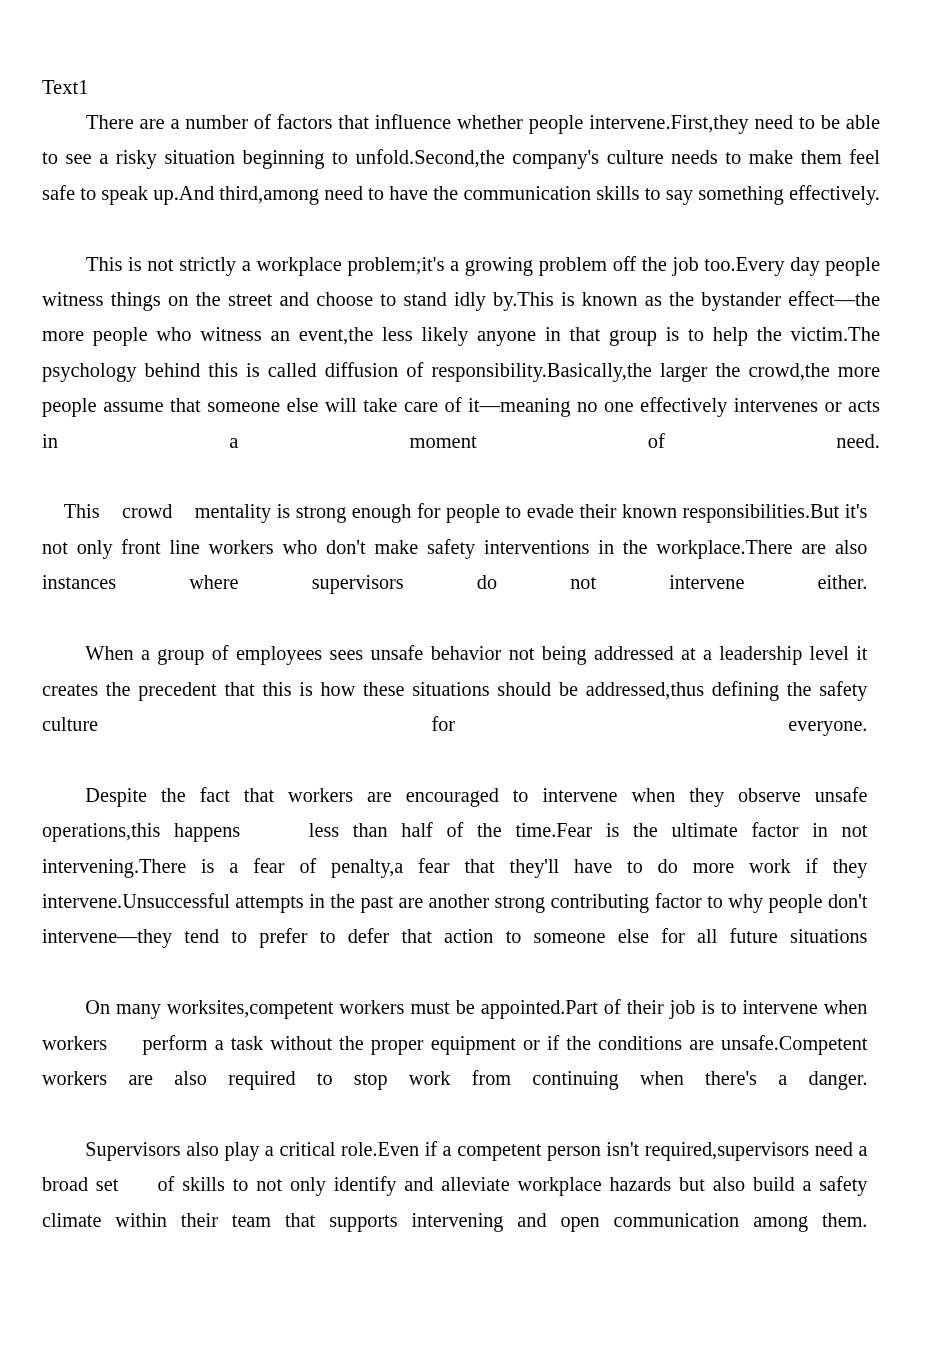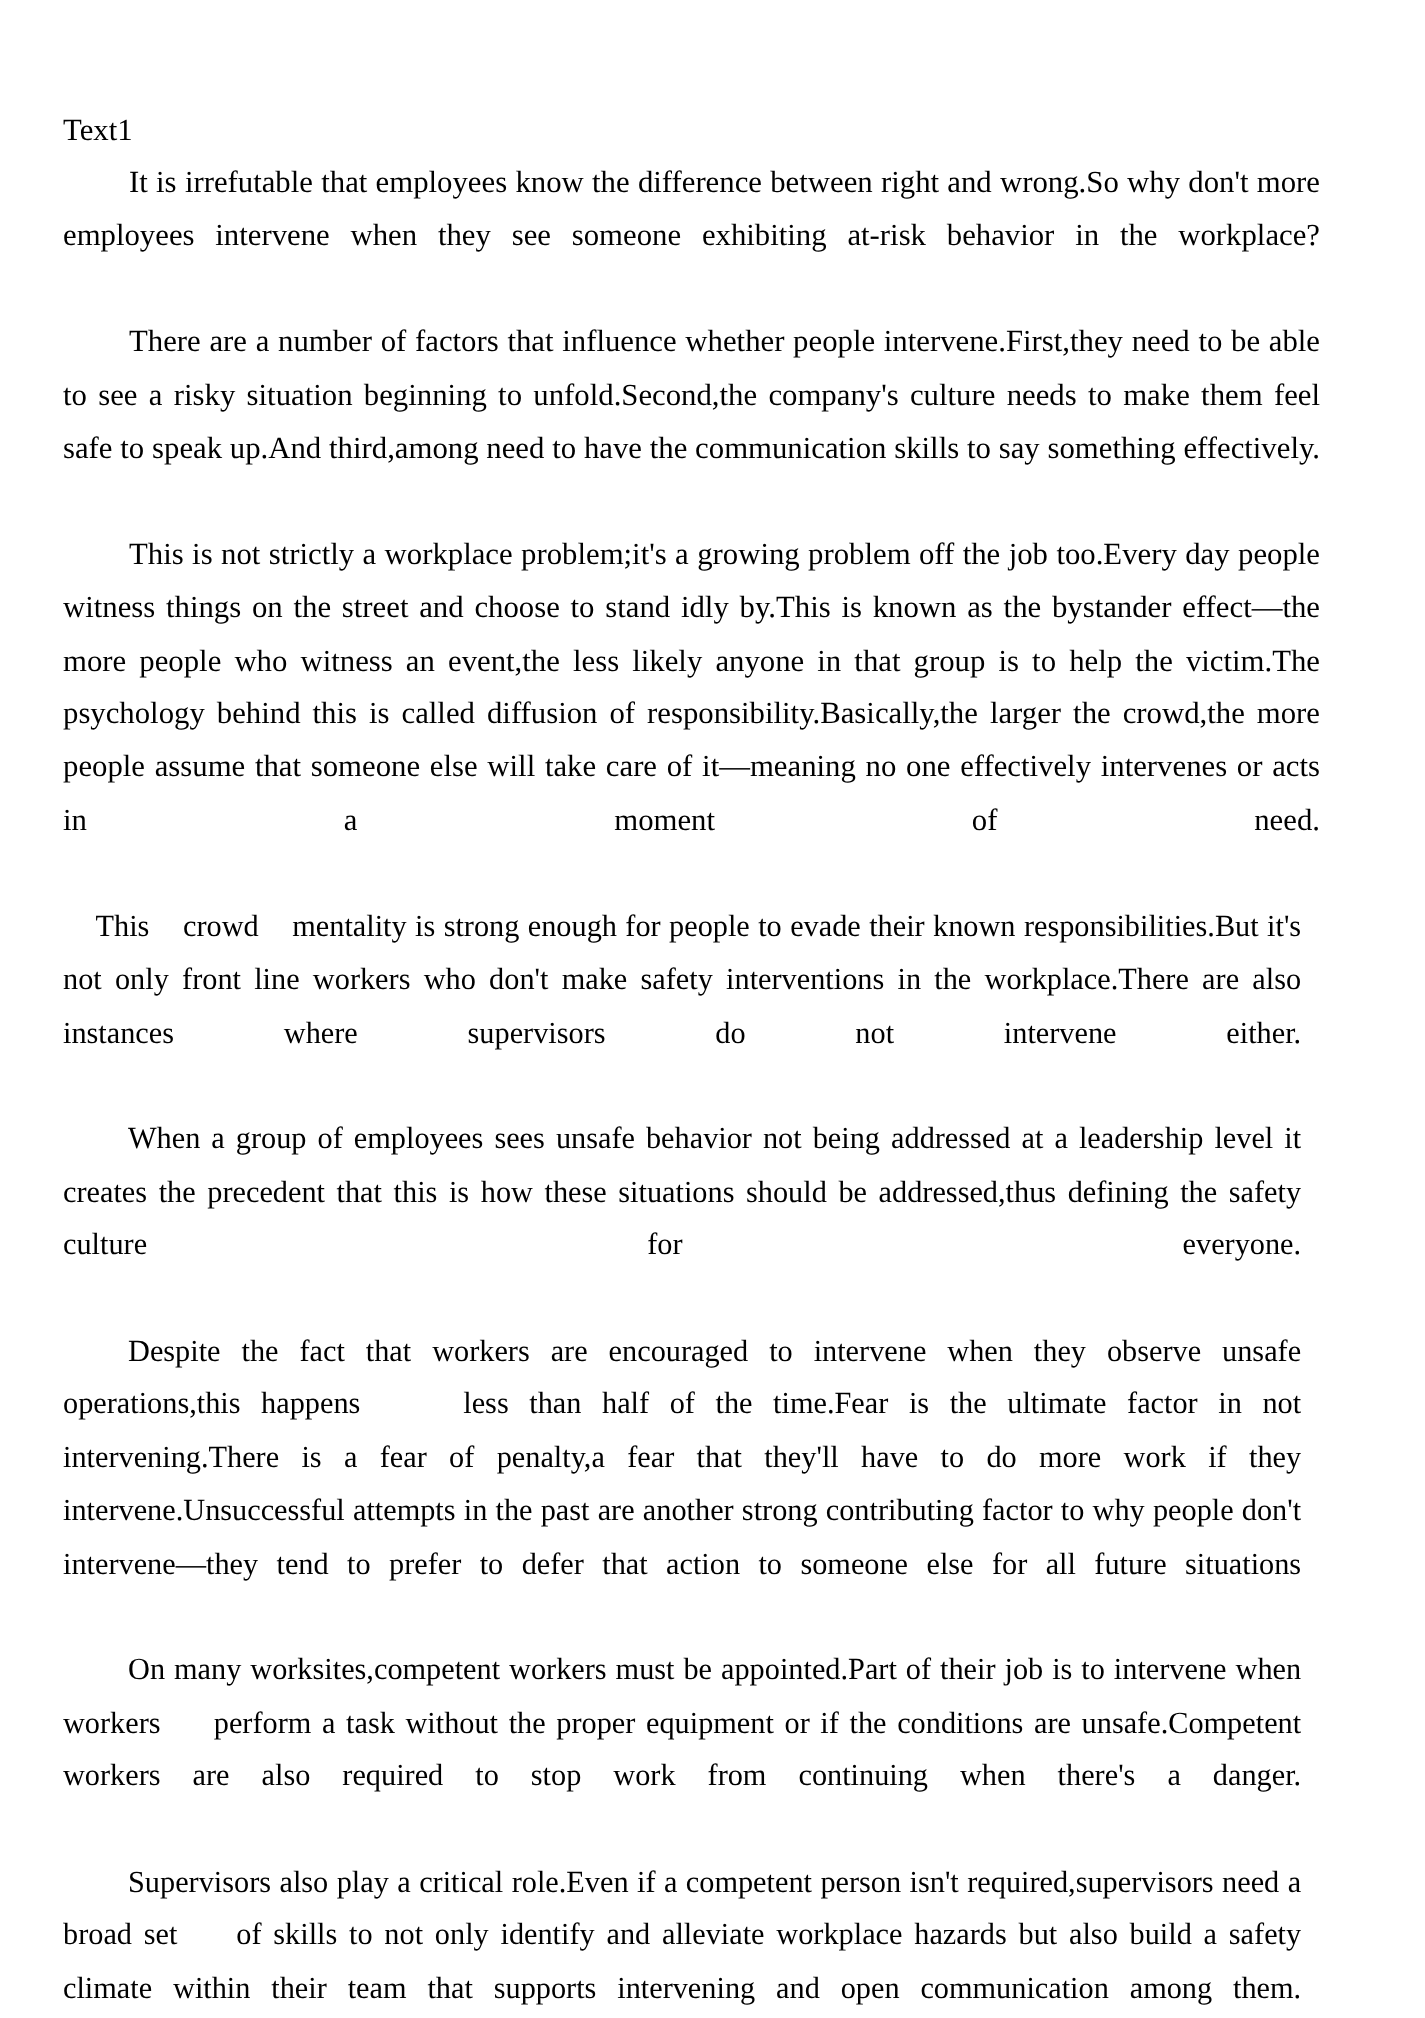--- a/index.html
+++ b/index.html
@@ -55,21 +55,20 @@
   }
 </style>
 </head>
 <body>
 
 <div class="page">
   <div class="content">
 
     <div class="heading">Text1</div>
 
-    <p class="para" style="text-indent:44px;">It is irrefutable that employees know the difference between right and wrong.So why don't more employees intervene when they see someone exhibiting at-risk behavior in the workplace?</p>
 
     <p class="para" style="text-indent:44px;">There are a number of factors that influence whether people intervene.First,they need to be able to see a risky situation beginning to unfold.Second,the company's culture needs to make them feel safe to speak up.And third,among need to have the communication skills to say something effectively.</p>
 
     <p class="para" style="text-indent:44px;">This is not strictly a workplace problem;it's a growing problem off the job too.Every day people witness things on the street and choose to stand idly by.This is known as the bystander effect—the more people who witness an event,the less likely anyone in that group is to help the victim.The psychology behind this is called diffusion of responsibility.Basically,the larger the crowd,the more people assume that someone else will take care of it—meaning no one effectively intervenes or acts in a moment of need.</p>
 
     <p class="para cond" style="text-indent:22px;">This    crowd    mentality is strong enough for people to evade their known responsibilities.But it's not only front line workers who don't make safety interventions in the workplace.There are also instances where supervisors do not intervene either.</p>
 
     <p class="para cond" style="text-indent:44px;">When a group of employees sees unsafe behavior not being addressed at a leadership level it creates the precedent that this is how these situations should be addressed,thus defining the safety culture for everyone.</p>
 
     <p class="para cond" style="text-indent:44px;">Despite the fact that workers are encouraged to intervene when they observe unsafe operations,this happens     less than half of the time.Fear is the ultimate factor in not intervening.There is a fear of penalty,a fear that they'll have to do more work if they intervene.Unsuccessful attempts in the past are another strong contributing factor to why people don't intervene—they tend to prefer to defer that action to someone else for all future situations</p>

